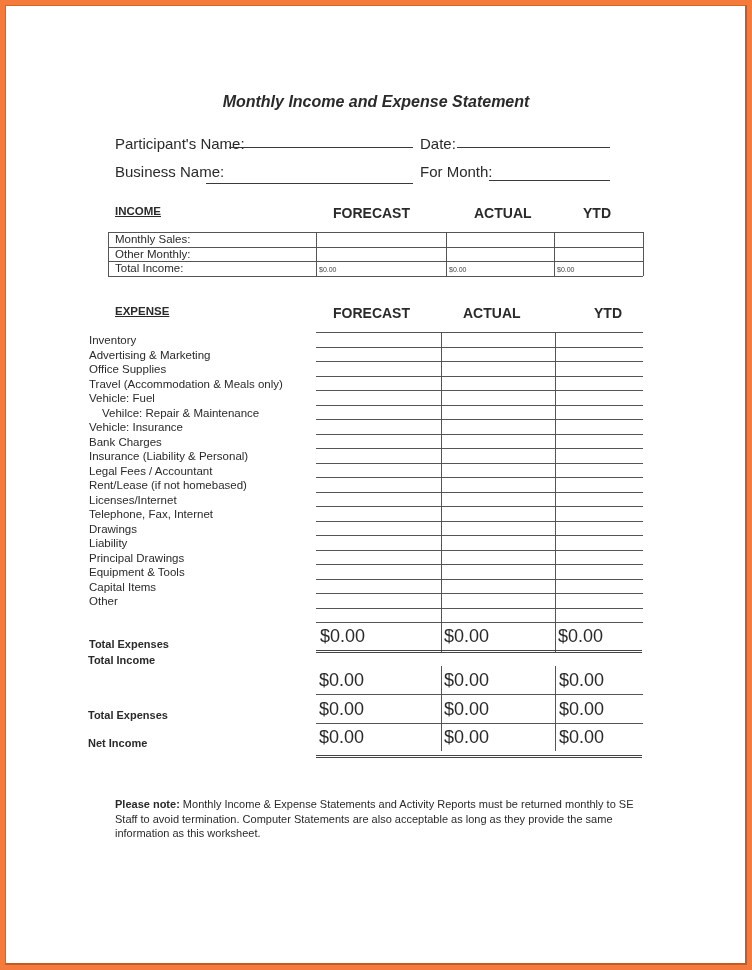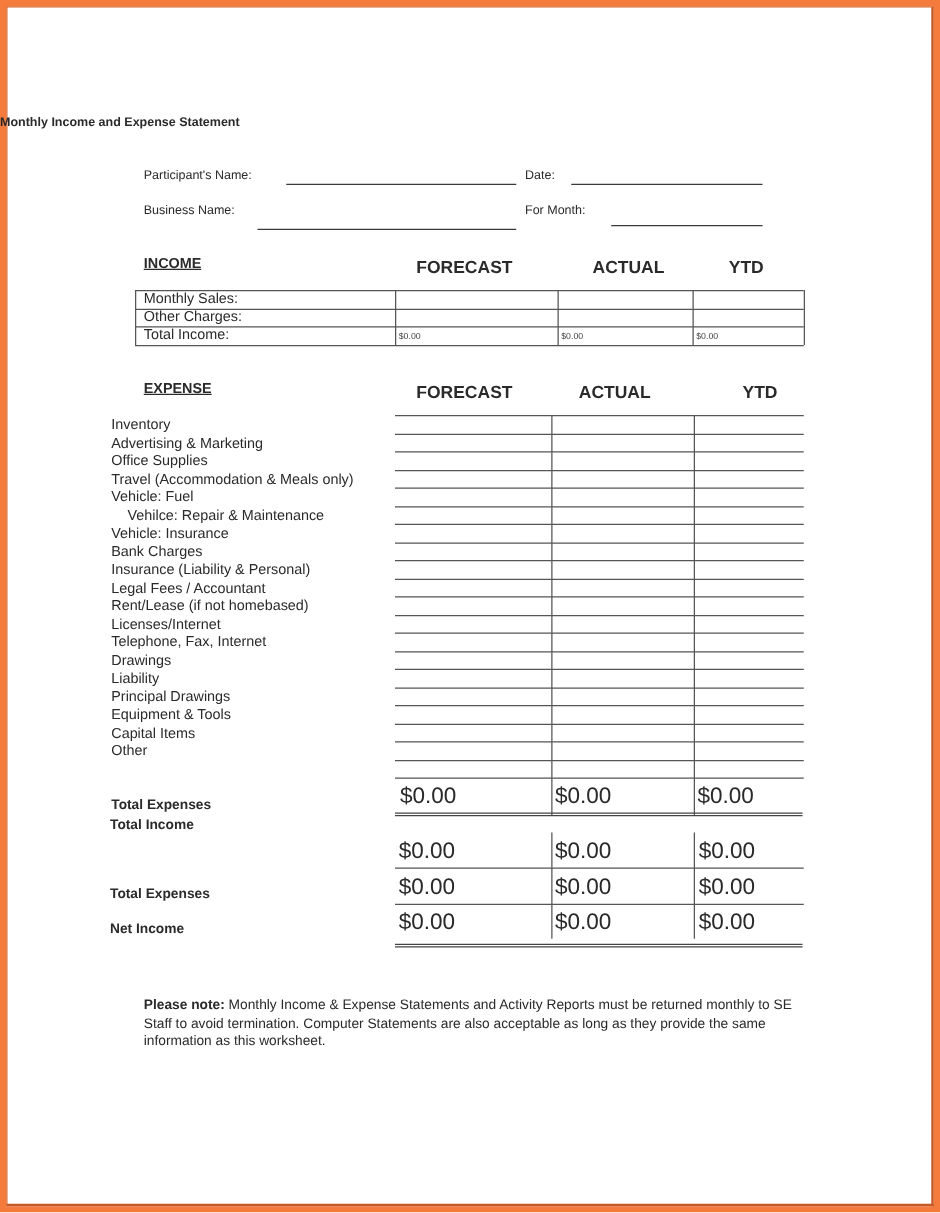--- a/index.html
+++ b/index.html
@@ -11,22 +11,22 @@
   .frame {
     position: absolute; left: 0; top: 0; width: 752px; height: 970px;
     box-sizing: border-box; border: 5px solid #f47b3c;
   }
   .frame-inner {
     position: absolute; left: 5px; top: 5px; right: 5px; bottom: 5px;
     border-top: 1px solid #d8642a; border-left: 1px solid #d8642a;
     border-right: 2px solid #c65a26; border-bottom: 2px solid #c65a26;
   }
   .abs { position: absolute; white-space: nowrap; }
-  .title { left: 0; width: 752px; top: 93px; text-align: left; font-size: 10px; font-weight: bold; }
-  .lbl { font-size: 10px; }
+  .title { left: 0; width: 752px; top: 93px; text-align: center; font-size: 16px; font-weight: bold; font-style: italic; }
+  .lbl { font-size: 15px; }
   .uline { position: absolute; height: 0; border-top: 1.3px solid #3a3a3a; }
   .section-head { font-size: 11.5px; font-weight: bold; text-decoration: underline; }
   .col-head { font-size: 14px; font-weight: bold; }
   .hline { position: absolute; height: 0; border-top: 1px solid #555; }
   .vline { position: absolute; width: 0; border-left: 1px solid #555; }
   .dbl { position: absolute; height: 1px; border-top: 1.5px solid #444; border-bottom: 1.5px solid #444; }
   .inc-cell { font-size: 11.5px; }
   .small-money { font-size: 7px; color: #444; }
   .exp-item { font-size: 11.5px; line-height: 14.5px; }
   .bold-lbl { font-size: 11px; font-weight: bold; }
@@ -62,21 +62,21 @@
   <div class="hline" style="left:108px; top:247px; width:535px;"></div>
   <div class="hline" style="left:108px; top:261px; width:535px;"></div>
   <div class="hline" style="left:108px; top:276px; width:535px;"></div>
   <div class="vline" style="left:108px; top:232px; height:44px;"></div>
   <div class="vline" style="left:316px; top:232px; height:44px;"></div>
   <div class="vline" style="left:446px; top:232px; height:44px;"></div>
   <div class="vline" style="left:554px; top:232px; height:44px;"></div>
   <div class="vline" style="left:643px; top:232px; height:44px;"></div>
 
   <div class="abs inc-cell" style="left:115px; top:233px;">Monthly Sales:</div>
-  <div class="abs inc-cell" style="left:115px; top:248px;">Other Charges:</div>
+  <div class="abs inc-cell" style="left:115px; top:248px;">Other Monthly:</div>
   <div class="abs inc-cell" style="left:115px; top:262px;">Total Income:</div>
 
   <div class="abs" style="left:317px; top:233px; width:128px; height:13px;"></div>
   <div class="abs" style="left:447px; top:233px; width:106px; height:13px;"></div>
   <div class="abs" style="left:555px; top:233px; width:87px; height:13px;"></div>
   <div class="abs" style="left:317px; top:248px; width:128px; height:13px;"></div>
   <div class="abs" style="left:447px; top:248px; width:106px; height:13px;"></div>
   <div class="abs" style="left:555px; top:248px; width:87px; height:13px;"></div>
 
   <div class="abs small-money" style="left:319px; top:266px;">$0.00</div>

